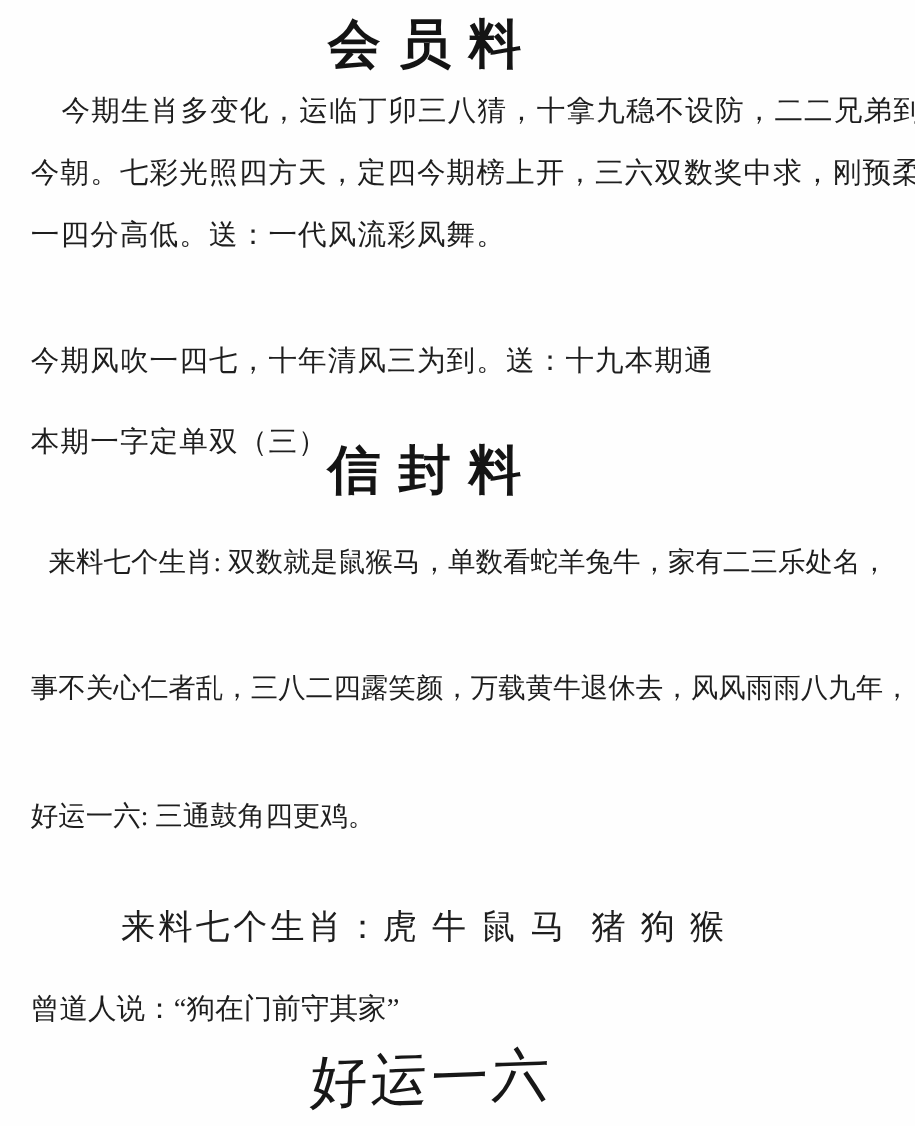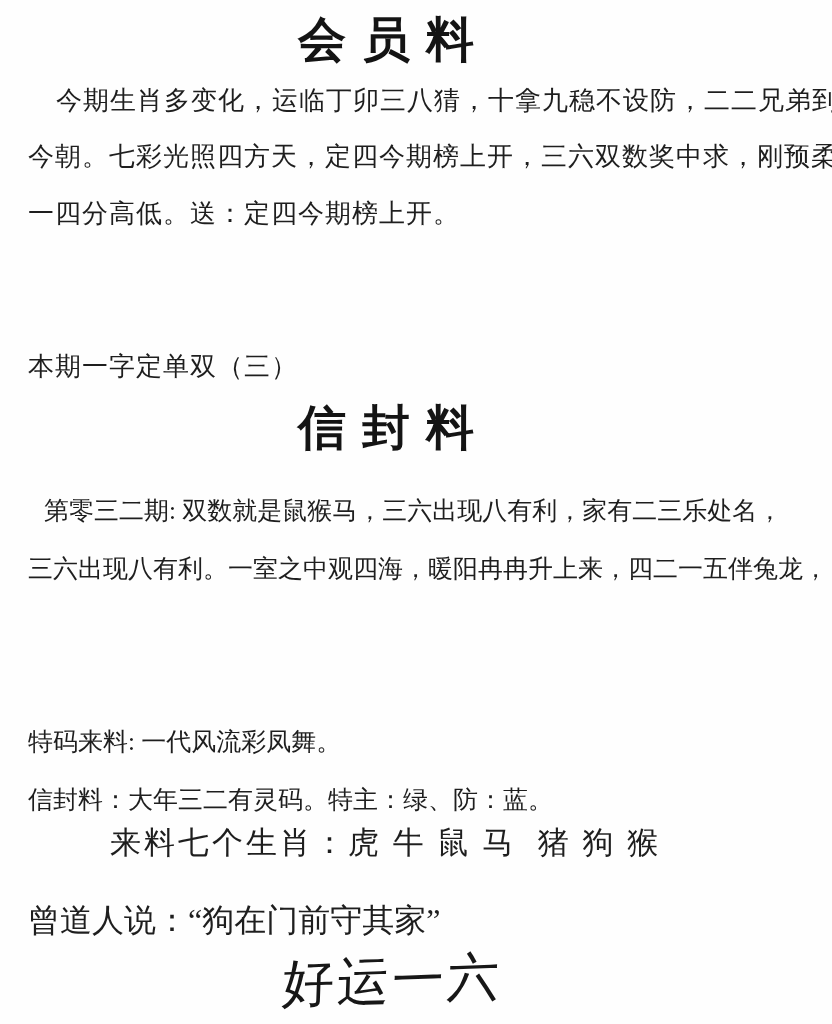--- a/index.html
+++ b/index.html
@@ -65,32 +65,32 @@
 </style>
 </head>
 <body>
 
 <div class="page">
 
   <div class="section-title" style="top:8px">会员料</div>
 
   <div class="line" style="top:83px; left:56px">今期生肖多变化，运临丁卯三八猜，十拿九稳不设防，二二兄弟到</div>
   <div class="line" style="top:139px; left:28px">今朝。七彩光照四方天，定四今期榜上开，三六双数奖中求，刚预柔</div>
-  <div class="line" style="top:196px; left:28px">一四分高低。送：定四今期榜上开。</div>
-  <div class="line" style="top:349px; left:28px">本期一字定单双（三）</div>
+  <div class="line" style="top:196px; left:28px">一四分高低。送：一代风流彩凤舞。</div>
+  <div class="line" style="top:310px; left:28px">今期风吹一四七，十年清风三为到。送：十九本期通</div>
+  <div class="line" style="top:384px; left:28px">本期一字定单双（三）</div>
 
   <div class="section-title" style="top:396px">信封料</div>
 
 
-  <div class="line letter-line" style="top:494px; left:44px">第零三二期: 双数就是鼠猴马，三六出现八有利，家有二三乐处名，</div>
-  <div class="line letter-line" style="top:552px; left:28px">三六出现八有利。一室之中观四海，暖阳冉冉升上来，四二一五伴兔龙，</div>
-  <div class="line letter-line" style="top:725px; left:28px">特码来料: 一代风流彩凤舞。</div>
-  <div class="line letter-line" style="top:783px; left:28px">信封料：大年三二有灵码。特主：绿、防：蓝。</div>
+  <div class="line letter-line" style="top:494px; left:44px">来料七个生肖: 双数就是鼠猴马，单数看蛇羊兔牛，家有二三乐处名，</div>
+  <div class="line letter-line" style="top:609px; left:28px">事不关心仁者乱，三八二四露笑颜，万载黄牛退休去，风风雨雨八九年，</div>
+  <div class="line letter-line" style="top:725px; left:28px">好运一六: 三通鼓角四更鸡。</div>
   <div class="line letter-line" style="top:822px; left:110px; font-size:31px; letter-spacing:3px">来料七个生肖：虎 牛 鼠 马  猪 狗 猴</div>
-  <div class="line letter-line" style="top:899px; left:28px; font-size:32px">曾道人说：“狗在门前守其家”</div>
+  <div class="line letter-line" style="top:899px; left:28px; font-size:26px">曾道人说：“狗在门前守其家”</div>
 
   <div class="watermark" style="top: 946px; left: 8px; color: rgb(238, 106, 94);">
     
   </div>
 
   <div class="handwriting" style="top:946px; left:282px">好运一六</div>
 
 </div>
 
 </body></html>

